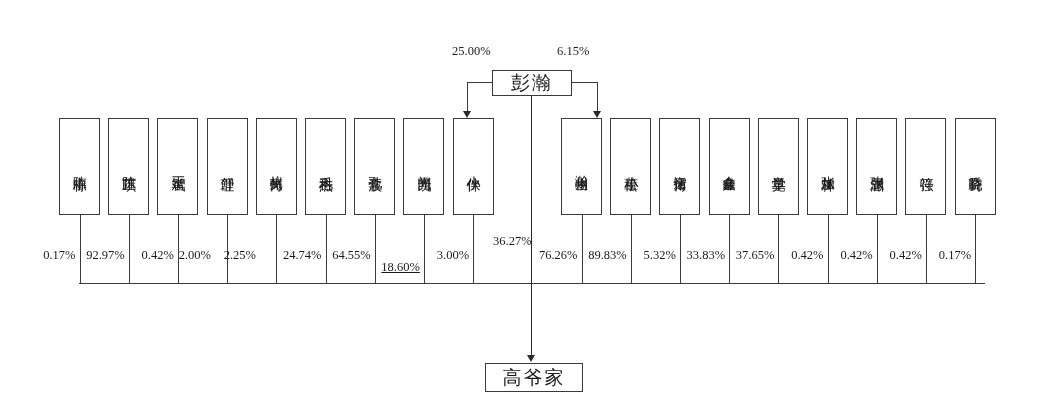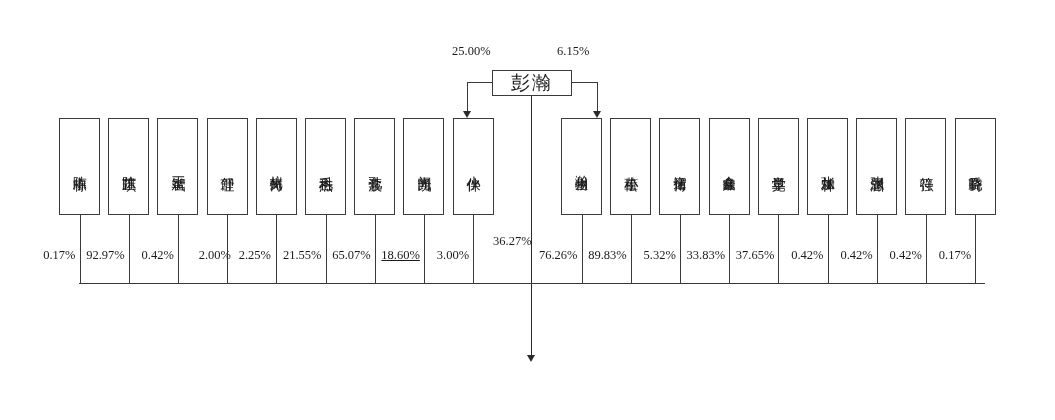--- a/index.html
+++ b/index.html
@@ -124,41 +124,41 @@
       <div class="pct" style="left: 72.7px; width: 52px; top: 248px;">92.97%</div>
       <div class="node-box" style="left: 157.4px; top: 118px; width: 41px; height: 97px;">
         <span class="vlabel">王智斌</span>
       </div>
       <div class="vline" style="left: 177.9px; top: 215px; height: 68px;"></div>
       <div class="pct" style="left: 121.9px; width: 52px; top: 248px;">0.42%</div>
       <div class="node-box" style="left: 206.6px; top: 118px; width: 41px; height: 97px;">
         <span class="vlabel">舒理</span>
       </div>
       <div class="vline" style="left: 227.1px; top: 215px; height: 68px;"></div>
-      <div class="pct" style="left: 179px; width: 52px; top: 248px;">2.00%</div>
+      <div class="pct" style="left: 159px; width: 52px; top: 248px;">2.00%</div>
       <div class="node-box" style="left: 255.8px; top: 118px; width: 41px; height: 97px;">
         <span class="vlabel" style="font-size: 13px;">杭州光芮</span>
       </div>
       <div class="vline" style="left: 276.3px; top: 215px; height: 68px;"></div>
-      <div class="pct" style="left: 219px; width: 52px; top: 248px;">2.25%</div>
+      <div class="pct" style="left: 204px; width: 52px; top: 248px;">2.25%</div>
       <div class="node-box" style="left: 305px; top: 118px; width: 41px; height: 97px;">
         <span class="vlabel">毛科杰</span>
       </div>
       <div class="vline" style="left: 325.5px; top: 215px; height: 68px;"></div>
-      <div class="pct" style="left: 269.5px; width: 52px; top: 248px;">21.55%</div>
+      <div class="pct" style="left: 269.5px; width: 52px; top: 248px;">24.74%</div>
       <div class="node-box" style="left: 354.2px; top: 118px; width: 41px; height: 97px;">
         <span class="vlabel">孔李波</span>
       </div>
       <div class="vline" style="left: 374.7px; top: 215px; height: 68px;"></div>
-      <div class="pct" style="left: 318.7px; width: 52px; top: 248px;">65.07%</div>
+      <div class="pct" style="left: 318.7px; width: 52px; top: 248px;">64.55%</div>
       <div class="node-box" style="left: 403.4px; top: 118px; width: 41px; height: 97px;">
         <span class="vlabel">闻光凯</span>
       </div>
       <div class="vline" style="left: 423.9px; top: 215px; height: 68px;"></div>
-      <div class="pct" style="left: 367.9px; width: 52px; top: 248px; text-decoration: underline;">18.60%</div>
+      <div class="pct" style="left: 367.9px; width: 52px; top: 260px; text-decoration: underline;">18.60%</div>
       <div class="node-box" style="left: 452.6px; top: 118px; width: 41px; height: 97px;">
         <span class="vlabel">小伙伴</span>
       </div>
       <div class="vline" style="left: 473.1px; top: 215px; height: 68px;"></div>
       <div class="pct" style="left: 417.1px; width: 52px; top: 248px;">3.00%</div>
       <div class="node-box" style="left: 561px; top: 118px; width: 41px; height: 97px;">
         <span class="vlabel" style="font-size: 13px;">瀚川生物</span>
       </div>
       <div class="vline" style="left: 581.5px; top: 215px; height: 68px;"></div>
       <div class="pct" style="left: 525.5px; width: 52px; top: 248px;">76.26%</div>
@@ -199,14 +199,17 @@
       <div class="pct" style="left: 869.9px; width: 52px; top: 248px;">0.42%</div>
       <div class="node-box" style="left: 954.6px; top: 118px; width: 41px; height: 97px;">
         <span class="vlabel">乔晓琦</span>
       </div>
       <div class="vline" style="left: 975.1px; top: 215px; height: 68px;"></div>
       <div class="pct" style="left: 919.1px; width: 52px; top: 248px;">0.17%</div>
     </div>
 
   <div class="hline" id="bus-line" style="left:79px; top:283px; width:906px;"></div>
 
+  <div class="node-box" id="bottom-node-box" style="left:485px; top:363px; width:98px; height:29px;">
+    <span class="hlabel">高爷家</span>
+  </div>
 
 </div>
 
 </body></html>

